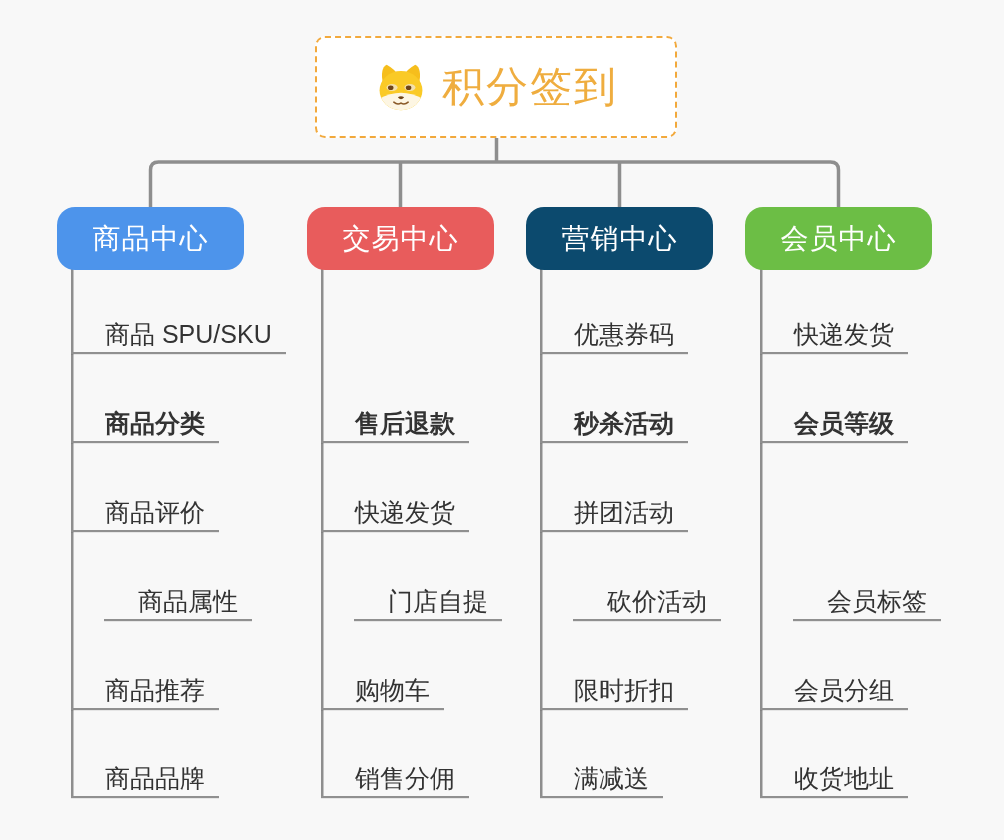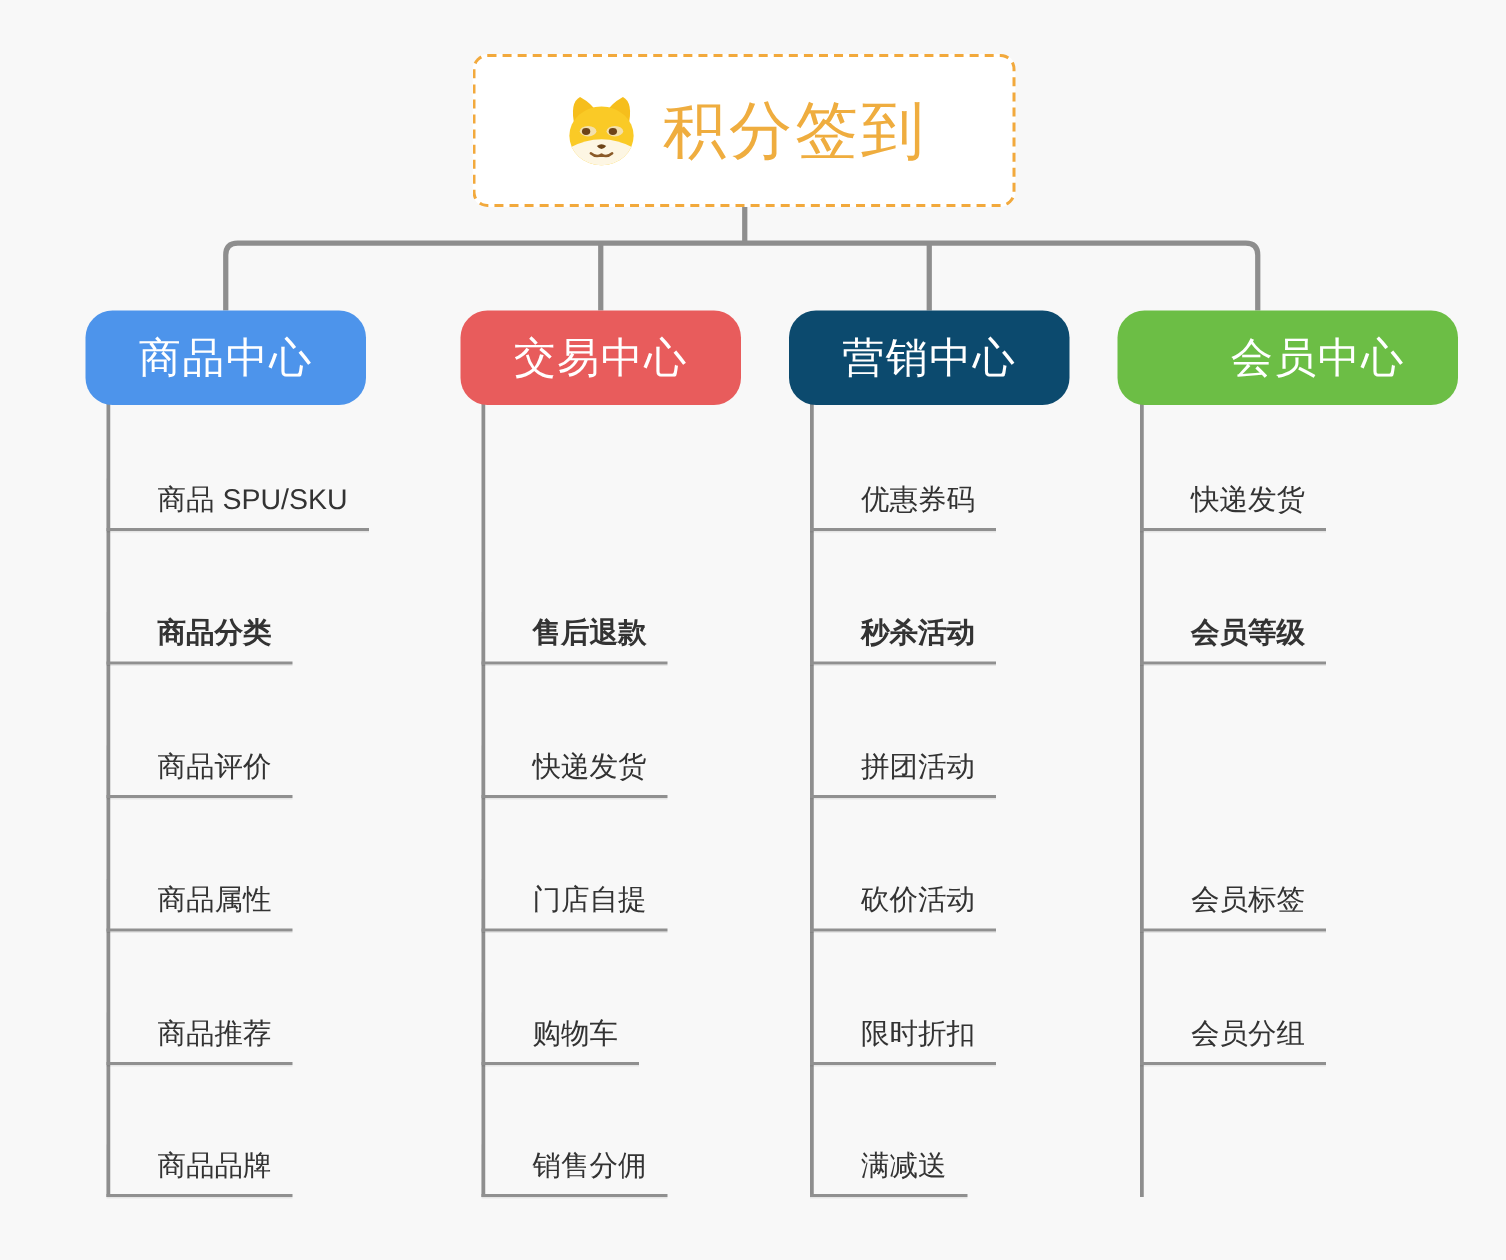--- a/index.html
+++ b/index.html
@@ -11,25 +11,25 @@
 
   .root{position:absolute;left:315px;top:36px;width:362px;height:102px;box-sizing:border-box;
         background:#FFFFFF;border:2px dashed #F2A93C;border-radius:10px;
         display:flex;align-items:center;justify-content:center;gap:14px;}
   .root-title{font-size:42px;letter-spacing:2px;color:#EFAD3F;}
 
   .branch{position:absolute;top:207px;width:187px;height:63px;border-radius:18px;
           color:#FFFFFF;font-size:28px;text-align:center;line-height:63px;letter-spacing:1px;}
   .b0{left:57px;} .b1{left:307px;text-align:center;} .b2{left:526px;} .b3{left:745px;}
 
-  .leaf{position:absolute;white-space:nowrap;color:#333333;font-size:19px;line-height:32px;
+  .leaf{position:absolute;white-space:nowrap;color:#333333;font-size:25px;line-height:32px;
         padding:0 14px 2px 34px;border-bottom:2px solid #909090;
         box-shadow:0 1px 0 rgba(0,0,0,0.07);}
   .c0{left:71px;} .c1{left:321px;} .c2{left:540px;} .c3{left:760px;}
-  .r0{top:318px;} .r1{top:407px;font-weight:bold;} .r2{top:496px;} .r3{top:585px;} .r4{top:674px;} .r5{top:762px;}
+  .r0{top:318px;} .r1{top:407px;font-weight:bold;} .r2{top:496px;} .r3{top:585px;margin-left:33px;} .r4{top:674px;} .r5{top:762px;}
 </style>
 </head>
 <body>
 
 <div class="canvas">
 
   <svg class="connectors" width="1004" height="840">
     <path class="ln" d="M496.5,138 V162"></path>
     <path class="ln" d="M150.5,207 V170 Q150.5,162 158.5,162 H830.5 Q838.5,162 838.5,170 V207"></path>
     <path class="ln" d="M400.5,162 V207"></path>
@@ -57,21 +57,21 @@
       <ellipse cx="38.5" cy="28.8" rx="3.1" ry="2.6" fill="#6E4418"></ellipse>
       <path d="M26.5 39.5 Q30 37 33.5 39.5 Q30 44 26.5 39.5 Z" fill="#6E4418"></path>
       <path d="M22 45 Q26 48.5 30 46 Q34 48.5 38 45" stroke="#8A5A28" stroke-width="1.8" fill="none" stroke-linecap="round"></path>
     </svg>
     <span class="root-title" style="color: rgb(239, 173, 63);">积分签到</span>
   </div>
 
   <div class="branch b0" style="background-color: rgb(77, 148, 235);">商品中心</div>
   <div class="branch b1" style="background-color: rgb(232, 92, 92);">交易中心</div>
   <div class="branch b2" style="background-color: #0c4a6e;">营销中心</div>
-  <div class="branch b3" style="background-color: rgb(108, 190, 69); padding-left: 40px;">会员中心</div>
+  <div class="branch b3" style="background-color: rgb(108, 190, 69);">会员中心</div>
 
   <div class="leaf c0 r0">商品 SPU/SKU</div>
   <div class="leaf c0 r1">商品分类</div>
   <div class="leaf c0 r2">商品评价</div>
   <div class="leaf c0 r3">商品属性</div>
   <div class="leaf c0 r4">商品推荐</div>
   <div class="leaf c0 r5">商品品牌</div>
 
   <div class="leaf c1 r1">售后退款</div>
   <div class="leaf c1 r2">快递发货</div>
@@ -83,14 +83,15 @@
   <div class="leaf c2 r1">秒杀活动</div>
   <div class="leaf c2 r2">拼团活动</div>
   <div class="leaf c2 r3">砍价活动</div>
   <div class="leaf c2 r4">限时折扣</div>
   <div class="leaf c2 r5">满减送</div>
 
   <div class="leaf c3 r0">快递发货</div>
   <div class="leaf c3 r1">会员等级</div>
   <div class="leaf c3 r3">会员标签</div>
   <div class="leaf c3 r4">会员分组</div>
+  <div class="leaf c3 r5">收货地址</div>
 
 </div>
 
 </body></html>

